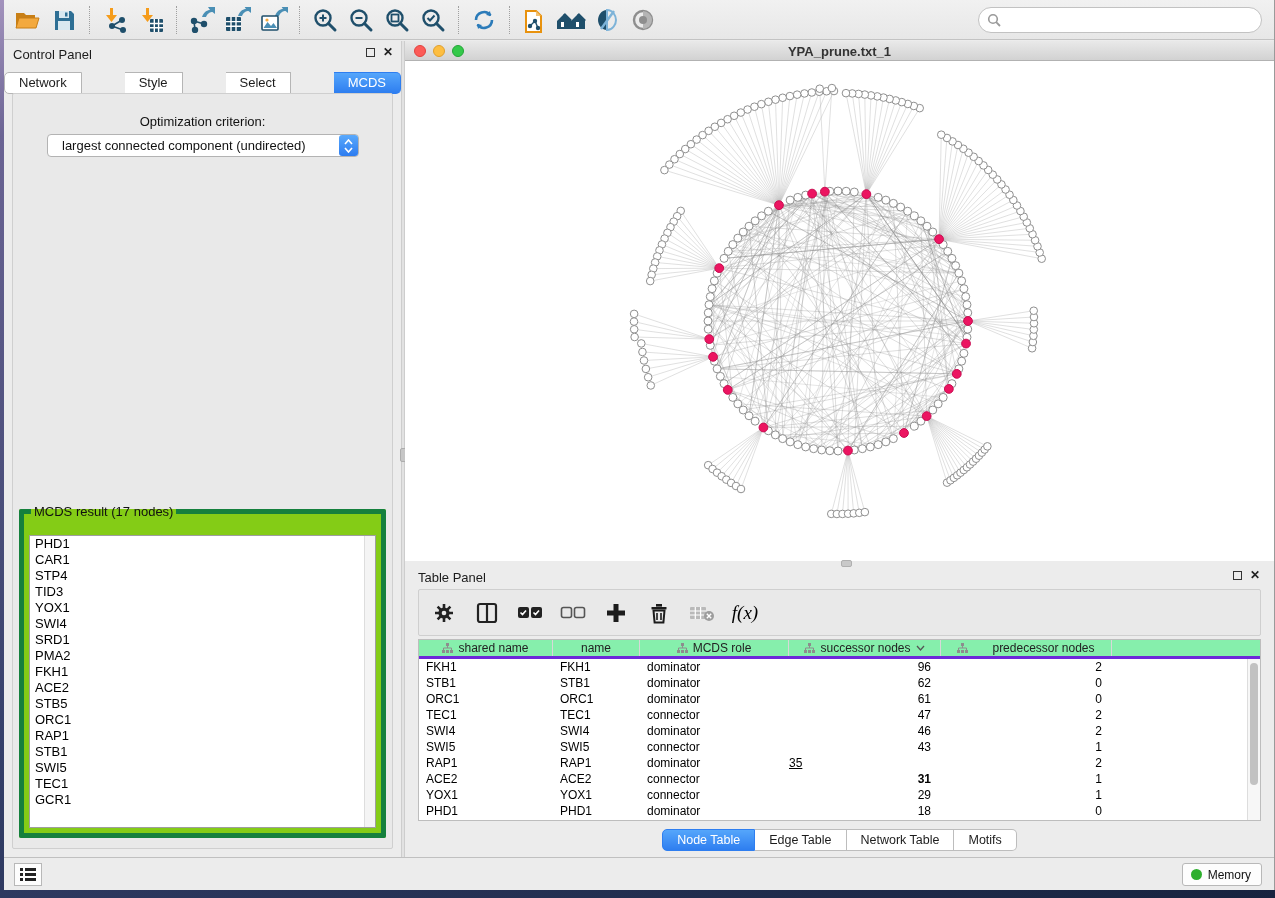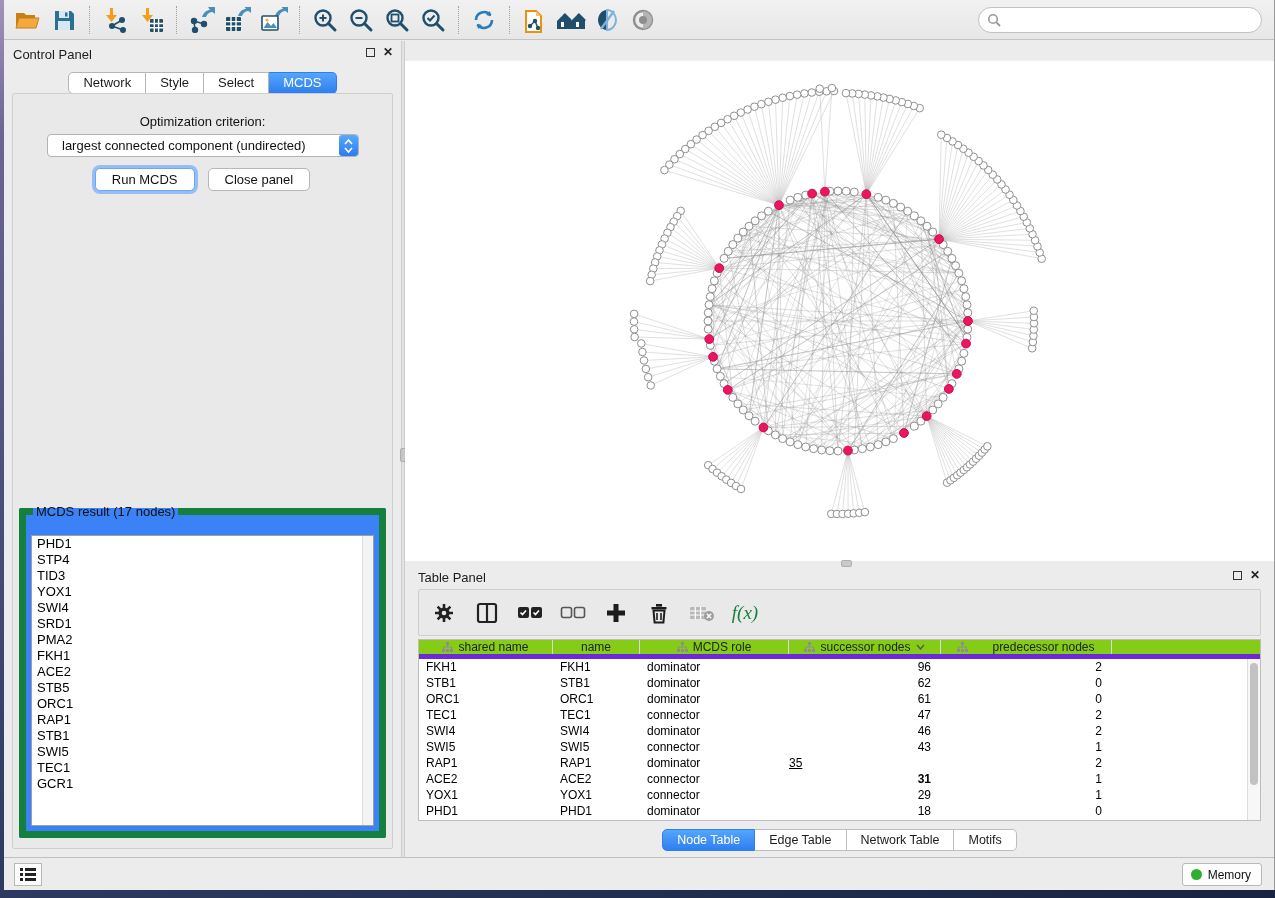--- a/index.html
+++ b/index.html
@@ -30,21 +30,21 @@
   .search-wrap input {
     border:none; outline:none; flex:1; font:13px "Liberation Sans",sans-serif; background:transparent; margin-left:5px;
   }
   
   .control-panel { position:absolute; left:0; top:41px; width:397px; bottom:33px; background:#ececec; }
   .panel-header { position:absolute; left:0; top:0; right:0; height:26px; }
   .panel-title { position:absolute; left:9px; top:6px; font-size:13px; color:#1c1c1c; }
   .panel-btns { position:absolute; right:8px; top:6px; display:flex; gap:8px; align-items:center; }
   .float-box { width:9px; height:9px; border:1.5px solid #333; display:inline-block; }
   .close-x { font-size:12px; font-weight:bold; color:#222; line-height:10px; }
-  .tab-row { position:absolute; left:0; top:31px; width:100%; display:flex; justify-content:center; }
+  .tab-row { position:absolute; left:0; top:31px; width:100%; display:flex; justify-content:space-between; }
   .tab {
     height:22px; line-height:20px; padding:0 14px; font-size:13px; color:#1c1c1c;
     background:#fff; border:1px solid #b5b5b5; border-left:none; text-align:center;
   }
   .tab:first-child { border-left:1px solid #b5b5b5; border-radius:5px 0 0 5px; }
   .tab:last-child  { border-radius:0 5px 5px 0; }
   .tab.active { background:linear-gradient(#55a6fb,#2e7ef0); color:#fff; border-color:#2e7ef0; }
   .panel-body {
     position:absolute; left:8px; right:8px; top:52px; bottom:8px;
     background:#e9e9e9; border:1px solid #cfcfcf; border-radius:2px;
@@ -62,21 +62,21 @@
     display:flex; flex-direction:column; align-items:center; justify-content:center; gap:2px;
   }
   .btn-row { position:absolute; top:74px; width:100%; display:flex; justify-content:center; gap:13px; }
   .mac-btn {
     height:23px; padding:0 16px; background:#fff; border:1px solid #b6b6b6; border-radius:5px;
     font-size:13px; color:#111; line-height:21px;
   }
   .mac-btn.focused { box-shadow:0 0 0 3px rgba(82,155,250,.55); border-color:#6aa7f8; }
   fieldset.result-box {
     position:absolute; left:6px; right:6px; top:410px; bottom:10px;
-    border:7px solid #15803d; border-radius:2px; background:#3b82f6; padding:3px;
+    border:5px solid #15803d; border-radius:2px; background:#84cc16; padding:3px;
   }
   fieldset.result-box legend { font-size:13px; color:#111; padding:0 3px; margin-left:4px; }
   .result-list {
     position:absolute; left:5px; right:5px; top:16px; bottom:5px;
     background:#fff; border:1px solid #9e9e9e; overflow:hidden;
   }
   .result-scroll {
     position:absolute; right:0; top:0; bottom:0; width:11px;
     background:#f4f4f4; border-left:1px solid #ddd;
   }
@@ -103,21 +103,21 @@
   .tp-toolbar {
     position:absolute; left:13px; right:13px; top:25px; height:47px;
     background:#e9e9e9; border:1px solid #cfcfcf; border-radius:2px;
     display:flex; align-items:center; padding-left:12px; gap:17px;
   }
   .tp-icon { width:26px; height:26px; display:flex; align-items:center; justify-content:center; }
   .tbl-container {
     position:absolute; left:13px; right:13px; top:75px; height:182px;
     background:#fff; border:1px solid #bdbdbd;
   }
-  .tbl-header { display:flex; height:19px; background:#84cc16; border-bottom:5px solid #6d28d9; }
+  .tbl-header { display:flex; height:19px; background:#86efac; border-bottom:3px solid #6d28d9; }
   .th-cell {
     display:flex; align-items:center; justify-content:center; gap:5px;
     font-size:12px; color:#222; border-right:1px solid #d8d8d8; overflow:hidden;
   }
   .tbl-body { position:absolute; left:0; right:13px; top:19px; bottom:0; overflow:hidden; }
   .tbl-row { display:flex; height:16px; }
   .td { font-size:12px; color:#000; line-height:16px; white-space:nowrap; overflow:hidden; }
   .tbl-vscroll {
     position:absolute; right:0; top:19px; bottom:0; width:13px;
     background:#f7f7f7; border-left:1px solid #ddd;
@@ -316,29 +316,26 @@
         <span class="combo-text">largest connected component (undirected)</span>
         <span class="combo-spin">
           <svg width="9" height="6" viewBox="0 0 9 6">
               <path d="M1 5l3.5-4L8 5" fill="none" stroke="#fff" stroke-width="1.6"></path>
             </svg>
           <svg width="9" height="6" viewBox="0 0 9 6">
               <path d="M1 1l3.5 4L8 1" fill="none" stroke="#fff" stroke-width="1.6"></path>
             </svg>
         </span>
       </div>
-      <div class="btn-row">
-        <div class="mac-btn focused">Run MCDS</div>
-        <div class="mac-btn">Close panel</div>
-      </div>
       <fieldset class="result-box">
         <legend>MCDS result (17 nodes)</legend>
         <div class="result-list">
           <div>
               <div class="result-item">PHD1</div>
+              <div class="result-item">CAR1</div>
               <div class="result-item">STP4</div>
               <div class="result-item">TID3</div>
               <div class="result-item">YOX1</div>
               <div class="result-item">SWI4</div>
               <div class="result-item">SRD1</div>
               <div class="result-item">PMA2</div>
               <div class="result-item">FKH1</div>
               <div class="result-item">ACE2</div>
               <div class="result-item">STB5</div>
               <div class="result-item">ORC1</div>
@@ -352,20 +349,28 @@
         </div>
       </fieldset>
     </div>
   </div>
 
   <div class="vsplit">
     <div class="vsplit-handle"></div>
   </div>
 
   <div class="net-window">
+    <div class="net-titlebar">
+      <div class="traffic">
+        <span class="t-red"></span>
+        <span class="t-yellow"></span>
+        <span class="t-green"></span>
+      </div>
+      <div class="net-title">YPA_prune.txt_1</div>
+    </div>
     <div class="net-canvas">
       <svg id="graph-svg" width="870" height="500">
           <line x1="373.9812350338589" y1="144.16915185551215" x2="561.9749111708821" y2="243.70667963664044" stroke="#8d8d8d" stroke-opacity="0.42" stroke-width="0.7"></line>
           <line x1="373.9812350338589" y1="144.16915185551215" x2="344.0088762292704" y2="354.76592156478347" stroke="#8d8d8d" stroke-opacity="0.42" stroke-width="0.7"></line>
           <line x1="373.9812350338589" y1="144.16915185551215" x2="488.3513079034594" y2="377.6275168205825" stroke="#8d8d8d" stroke-opacity="0.42" stroke-width="0.7"></line>
           <line x1="373.9812350338589" y1="144.16915185551215" x2="305.30265740527045" y2="284.3595708961442" stroke="#8d8d8d" stroke-opacity="0.42" stroke-width="0.7"></line>
           <line x1="373.9812350338589" y1="144.16915185551215" x2="377.6486920965405" y2="377.6275168205825" stroke="#8d8d8d" stroke-opacity="0.42" stroke-width="0.7"></line>
           <line x1="373.9812350338589" y1="144.16915185551215" x2="309.36265288163" y2="219.8277907312568" stroke="#8d8d8d" stroke-opacity="0.42" stroke-width="0.7"></line>
           <line x1="373.9812350338589" y1="144.16915185551215" x2="562.7434746956753" y2="268.1627675388107" stroke="#8d8d8d" stroke-opacity="0.42" stroke-width="0.7"></line>
           <line x1="373.9812350338589" y1="144.16915185551215" x2="538.1722092687431" y2="183.58791720197843" stroke="#8d8d8d" stroke-opacity="0.42" stroke-width="0.7"></line>
@@ -1033,21 +1038,21 @@
         <svg width="26" height="18" viewBox="0 0 26 18">
             <rect x="1" y="3" width="16" height="12" rx="1" fill="#b9b9b9"></rect>
             <g stroke="#fff" stroke-width="1.2">
               <path d="M1 7h16M1 11h16M6.3 3v12M11.6 3v12"></path>
             </g>
             <circle cx="20" cy="12" r="5" fill="#9d9d9d"></circle>
             <path d="M17.8 9.8l4.4 4.4M22.2 9.8l-4.4 4.4" stroke="#fff" stroke-width="1.4"></path>
           </svg>
       </div>
       <div class="tp-icon">
-        <span style="font:italic 19px 'Liberation Serif',serif;color:#15803d;">f(x)</span>
+        <span style="font:italic 19px 'Liberation Serif',serif;color:#000000;">f(x)</span>
       </div>
     </div>
     <div class="tbl-container">
       <div class="tbl-header" id="tbl-header">
           <div class="th-cell" style="width: 134px;">
             <svg width="11" height="10" viewBox="0 0 11 10">
               <rect x="4" y="0" width="3" height="3" fill="#8d8d8d"></rect>
               <path d="M5.5 3v2M1.5 7V5h8v2" stroke="#8d8d8d" fill="none"></path>
               <rect x="0" y="7" width="3" height="3" fill="#8d8d8d"></rect>
               <rect x="4" y="7" width="3" height="3" fill="#8d8d8d"></rect>

